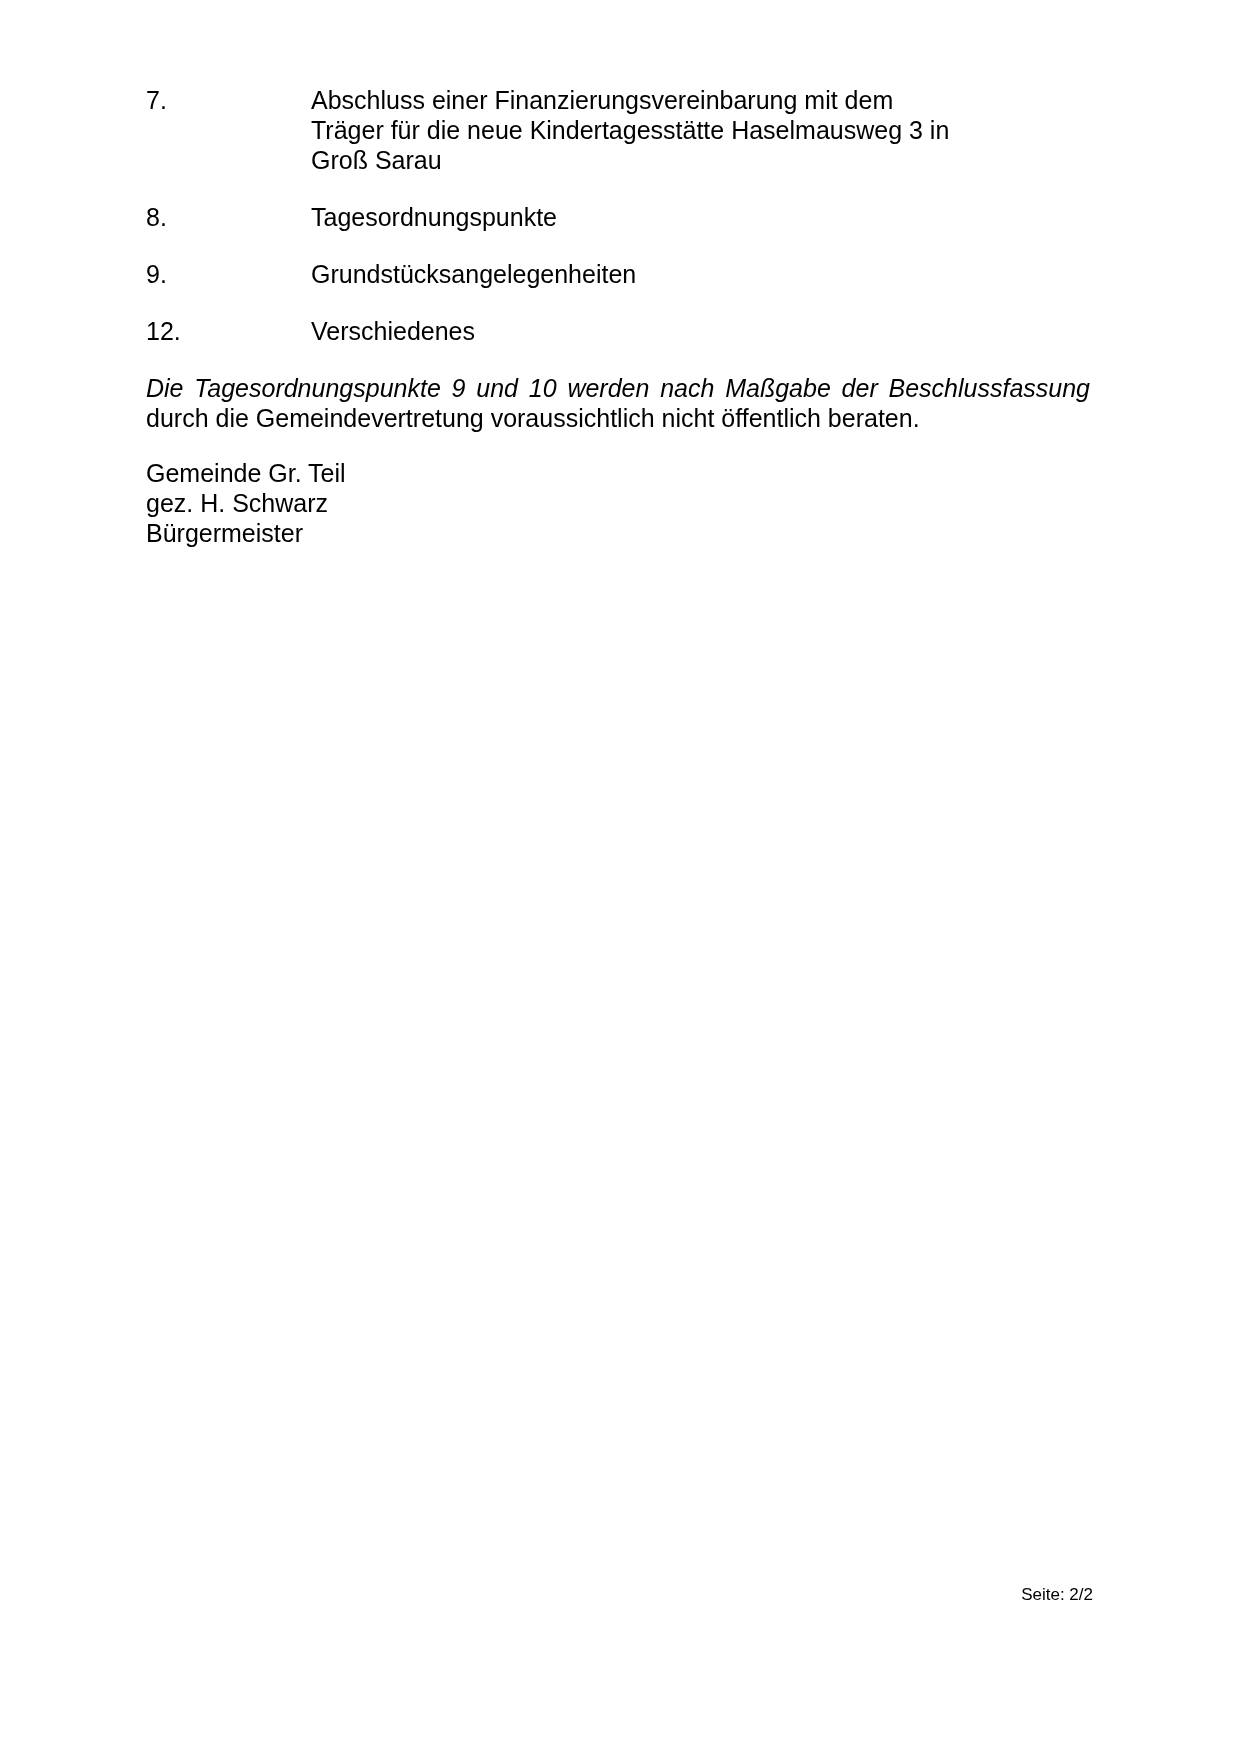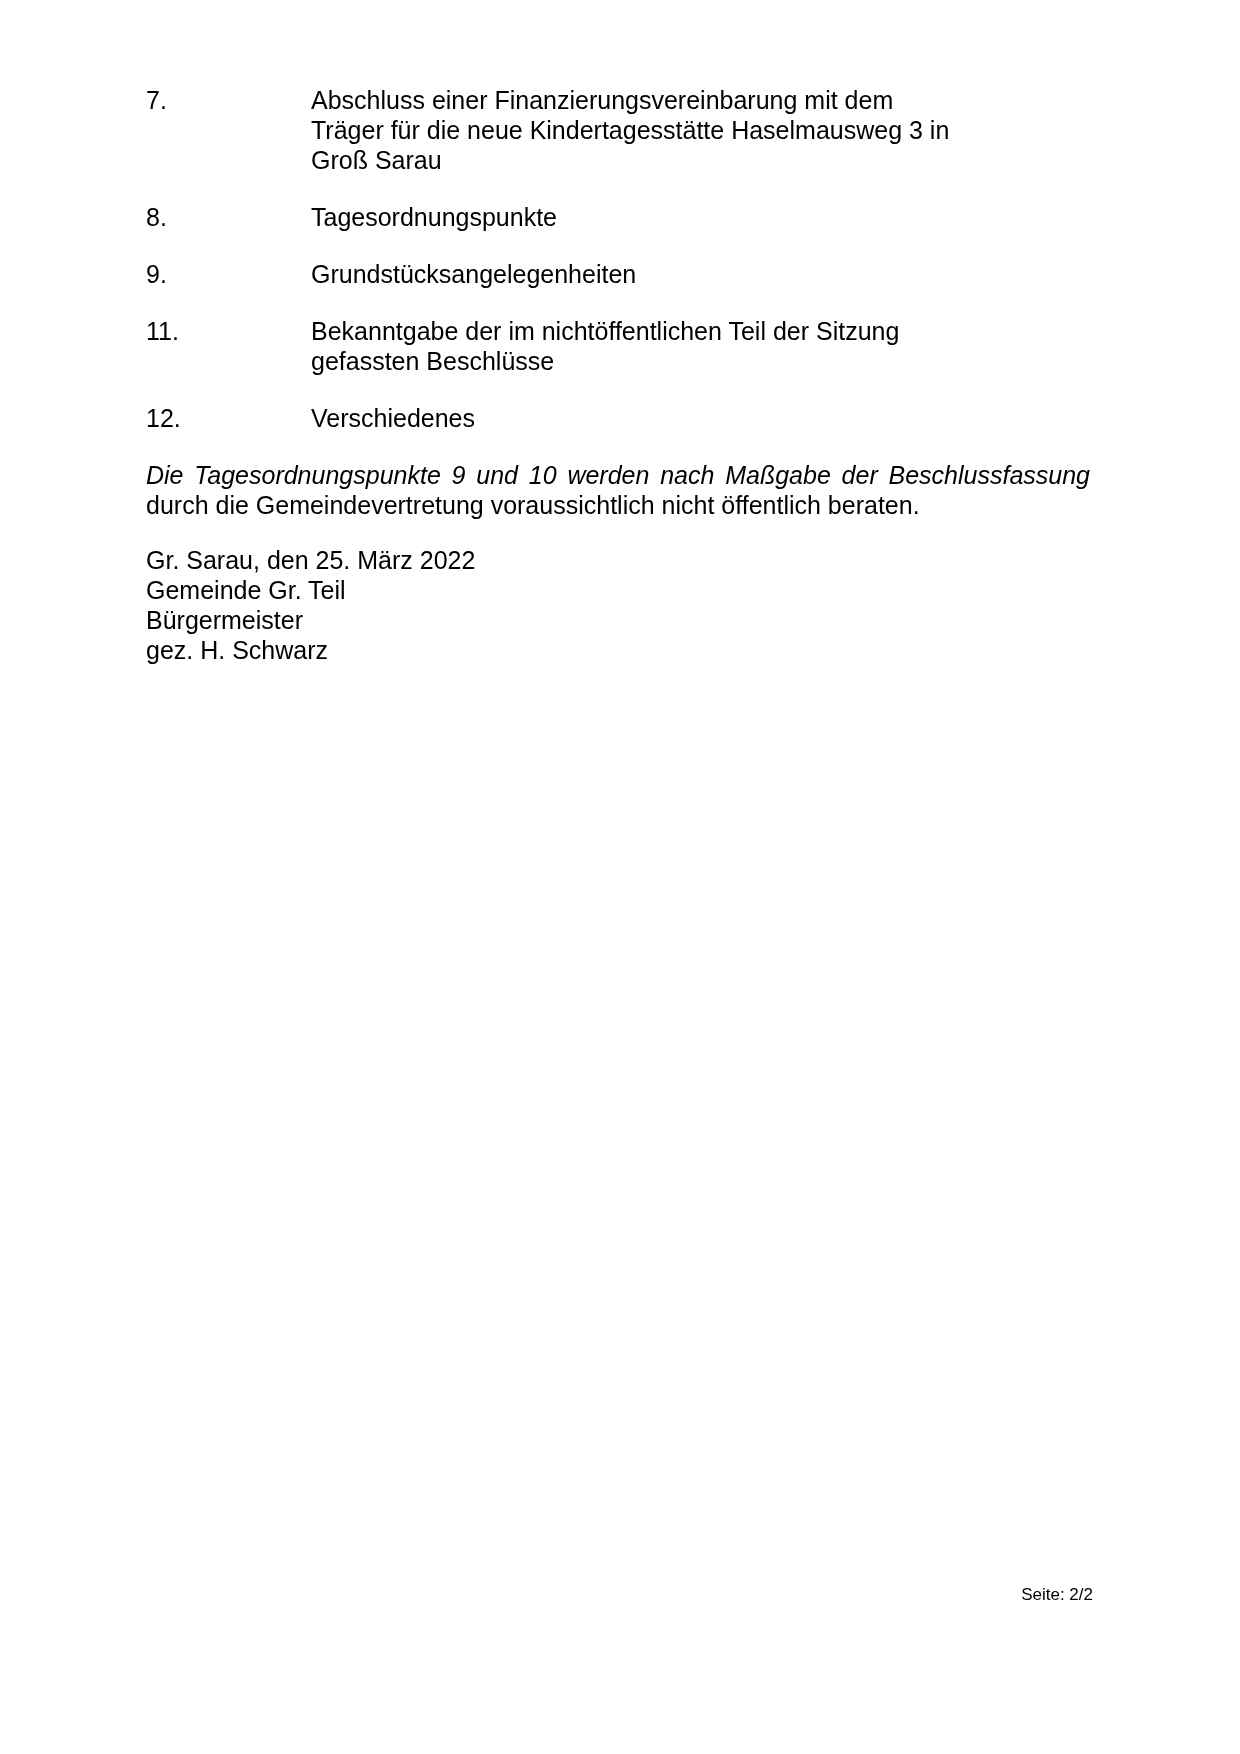--- a/index.html
+++ b/index.html
@@ -70,38 +70,32 @@
       </div>
       <div class="agenda-row">
         <div class="agenda-num">8.</div>
         <div class="agenda-text">Tagesordnungspunkte</div>
       </div>
       <div class="agenda-row">
         <div class="agenda-num">9.</div>
         <div class="agenda-text">Grundstücksangelegenheiten</div>
       </div>
       <div class="agenda-row">
-        <div class="agenda-num">11.</div>
-        <div class="agenda-text">Bekanntgabe der im nichtöffentlichen Teil der Sitzung
-gefassten Beschlüsse</div>
-      </div>
-      <div class="agenda-row">
         <div class="agenda-num">12.</div>
         <div class="agenda-text">Verschiedenes</div>
       </div>
     </div>
 
     <div class="note">
       <div class="note-line note-line-justify">Die Tagesordnungspunkte 9 und 10 werden nach Maßgabe der Beschlussfassung</div>
       <div class="note-line">durch die Gemeindevertretung voraussichtlich nicht öffentlich beraten.</div>
     </div>
 
     <div class="signature">
-      <div>Gr. Sarau, den 25. März 2022</div>
       <div>Gemeinde Gr. Teil</div>
+      <div>gez. H. Schwarz</div>
       <div>Bürgermeister</div>
-      <div>gez. H. Schwarz</div>
     </div>
 
   </div>
 
   <div class="footer">Seite: 2/2</div>
 </div>
 
 </body></html>

